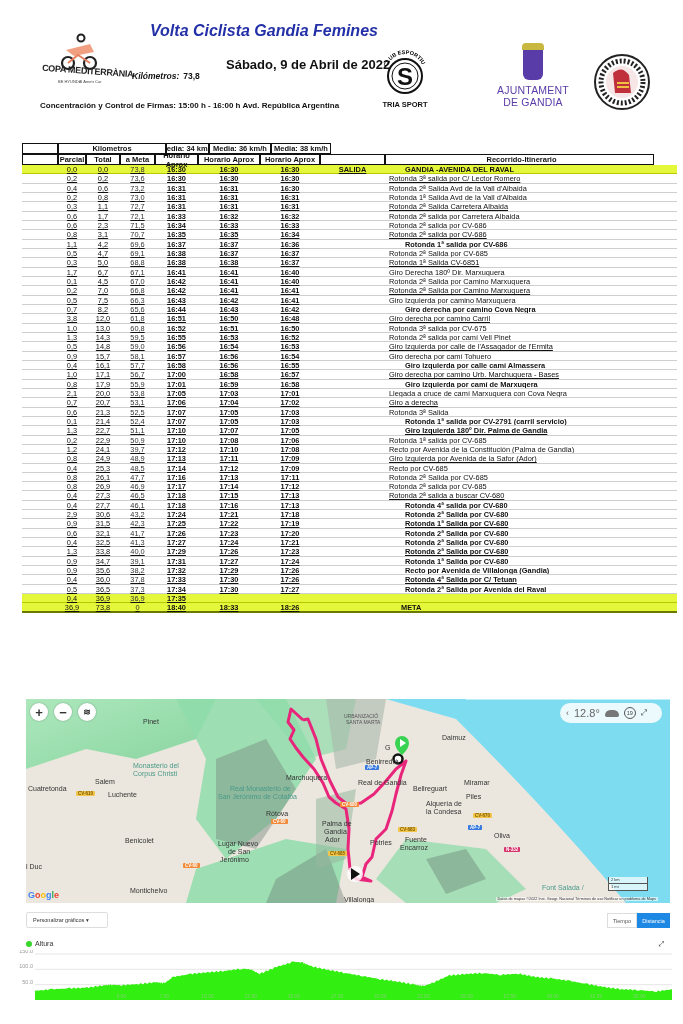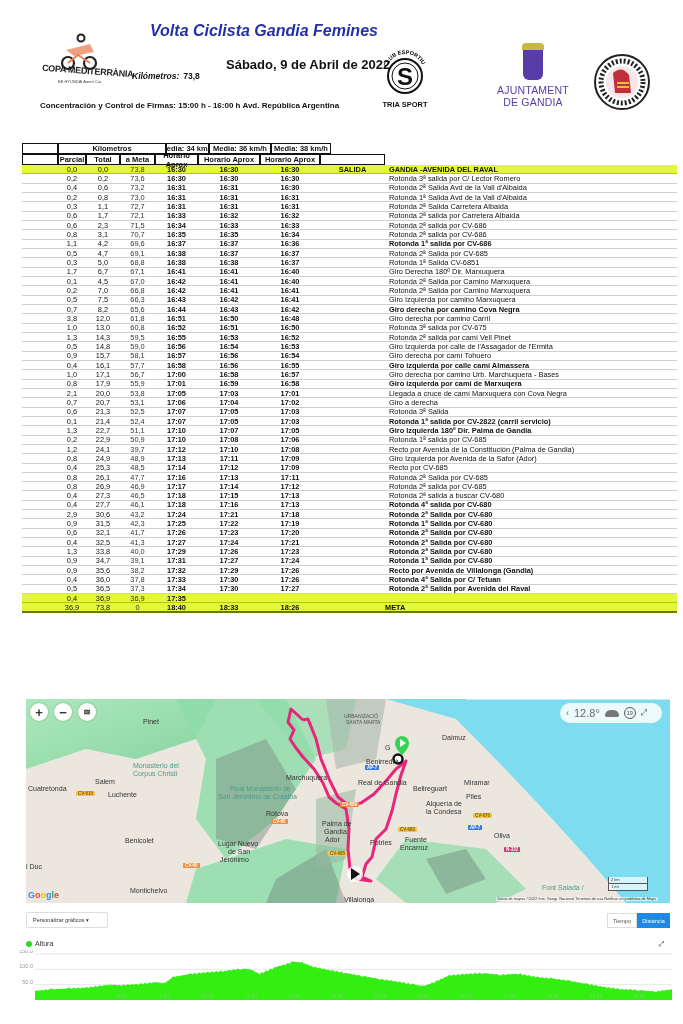--- a/index.html
+++ b/index.html
@@ -20,32 +20,32 @@
   .logo-ajunt .crest { width: 20px; height: 30px; margin: 0 auto 4px; background: #5a3ca8; border-radius: 0 0 6px 6px; position: relative; }
   .logo-ajunt .crest::before { content:""; position:absolute; left:-1px; top:-7px; width:22px; height:7px; background:#c8b840; border-radius:4px 4px 0 0; }
   .logo-ajunt .t { font-size: 10.5px; letter-spacing: 0.2px; line-height: 12px; }
   .logo-fed { position: absolute; left: 593px; top: 53px; width: 58px; height: 58px; }
 
   
   .tbl { position: absolute; left: 22px; top: 143px; width: 655px; }
   .hrow { display: flex; height: 11px; font-size: 7.5px; font-weight: bold; align-items: stretch; }
   .hrow > div { display: flex; align-items: center; justify-content: center; }
   .bx { border: 1.4px solid #111; }
-  .row { display: flex; height: 9.33px; font-size: 7.4px; align-items: center; border-bottom: 1px solid #cfcfcf; }
+  .row { display: flex; height: 9.33px; font-size: 7.4px; border-bottom: 1px solid #cfcfcf; text-decoration: underline; }
   .row.hl { background: #e5f73a; border-bottom: 1px solid #b8c800; }
   .c0 { width: 36px; }
   .c1 { width: 28px; text-align: center; }
   .c2 { width: 34px; text-align: center; }
   .c3 { width: 35px; text-align: center; color: #333; }
   .c4 { width: 43px; text-align: center; font-weight: bold; }
   .c5 { width: 62px; text-align: center; font-weight: bold; }
   .c6 { width: 60px; text-align: center; font-weight: bold; }
   .c7 { width: 65px; text-align: center; font-weight: bold; }
   .c8 { width: 269px; padding-left: 4px; white-space: nowrap; overflow: hidden; }
-  .c8.b { font-weight: bold; }
+  .c8.b { font-weight: bold; margin-left: 16px; }
   .span-note { text-align: center; font-weight: bold; }
 
   
   .map { position: absolute; left: 26px; top: 699px; width: 644px; height: 204px; overflow: hidden; background: #e9e4dc; }
   .map svg { position: absolute; left: 0; top: 0; }
   .map-label { position: absolute; font-size: 7px; color: #555; white-space: nowrap; }
   .map-label.dark { color: #333; }
   .map-label.poi { color: #4a9a8a; }
   .road-tag { position: absolute; font-size: 4.5px; padding: 0 2px; border-radius: 1px; font-weight: bold; }
   .road-tag.y { background: #f2c44a; color: #7a5a00; }
@@ -129,20 +129,21 @@
   </div>
   <div class="hrow">
     <div class="c0 bx"></div>
     <div class="c1 bx">Parcial</div>
     <div class="c2 bx">Total</div>
     <div class="c3 bx" style="color:#111">a Meta</div>
     <div class="c4 bx">Horario Aprox</div>
     <div class="c5 bx">Horario Aprox</div>
     <div class="c6 bx">Horario Aprox</div>
     <div class="c7 bx"></div>
+    <div class="c8 bx" style="justify-content:center">Recorrido-Itinerario</div>
   </div>
   <div id="rows">
       <div class="row hl">
         <div class="c0"></div>
         <div class="c1">0,0</div>
         <div class="c2">0,0</div>
         <div class="c3">73,8</div>
         <div class="c4">16:30</div>
         <div class="c5">16:30</div>
         <div class="c6">16:30</div>
@@ -437,21 +438,21 @@
       </div>
       <div class="row">
         <div class="c0"></div>
         <div class="c1">0,1</div>
         <div class="c2">21,4</div>
         <div class="c3">52,4</div>
         <div class="c4">17:07</div>
         <div class="c5">17:05</div>
         <div class="c6">17:03</div>
         <div class="c7"></div>
-        <div class="c8 b">Rotonda 1ª salida por CV-2822 (carril servicio)</div>
+        <div class="c8 b">Rotonda 1ª salida por CV-2791 (carril servicio)</div>
       </div>
       <div class="row">
         <div class="c0"></div>
         <div class="c1">1,3</div>
         <div class="c2">22,7</div>
         <div class="c3">51,1</div>
         <div class="c4">17:10</div>
         <div class="c5">17:07</div>
         <div class="c6">17:05</div>
         <div class="c7"></div>

